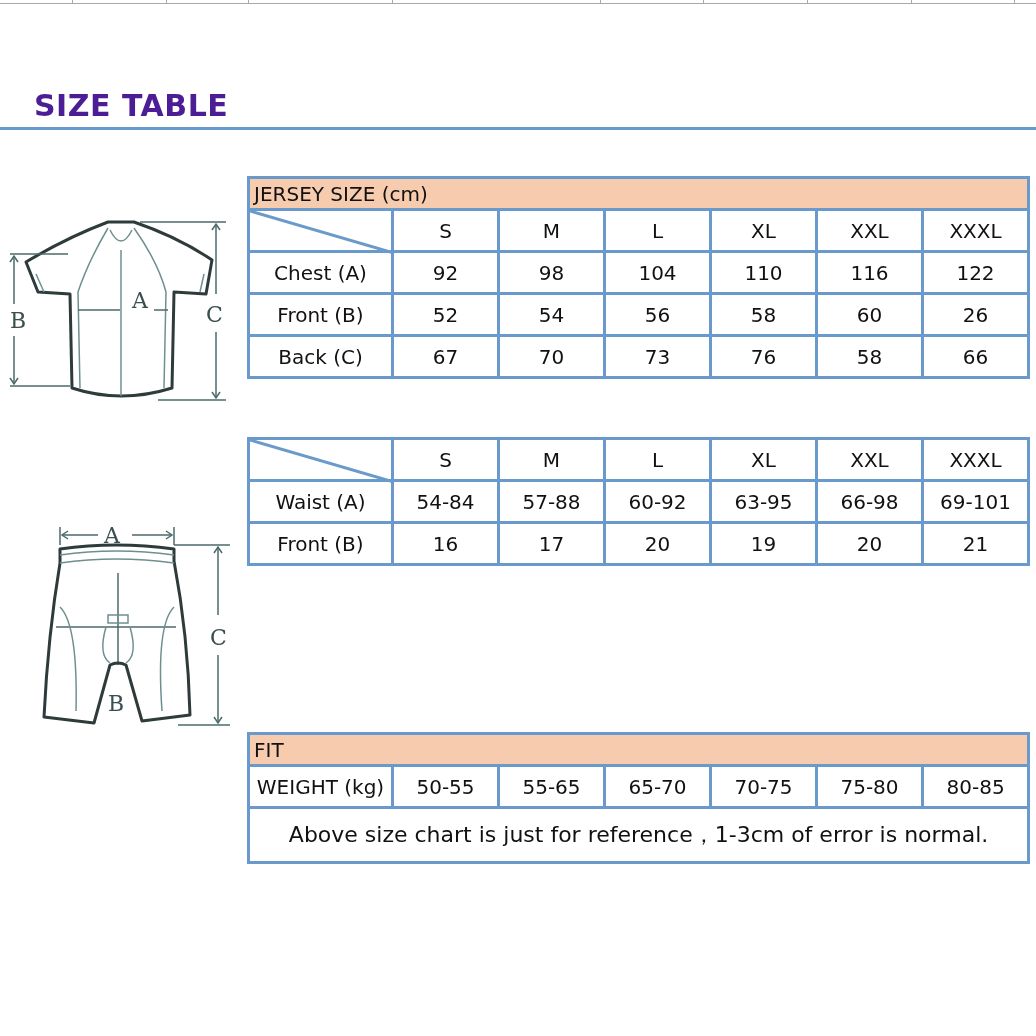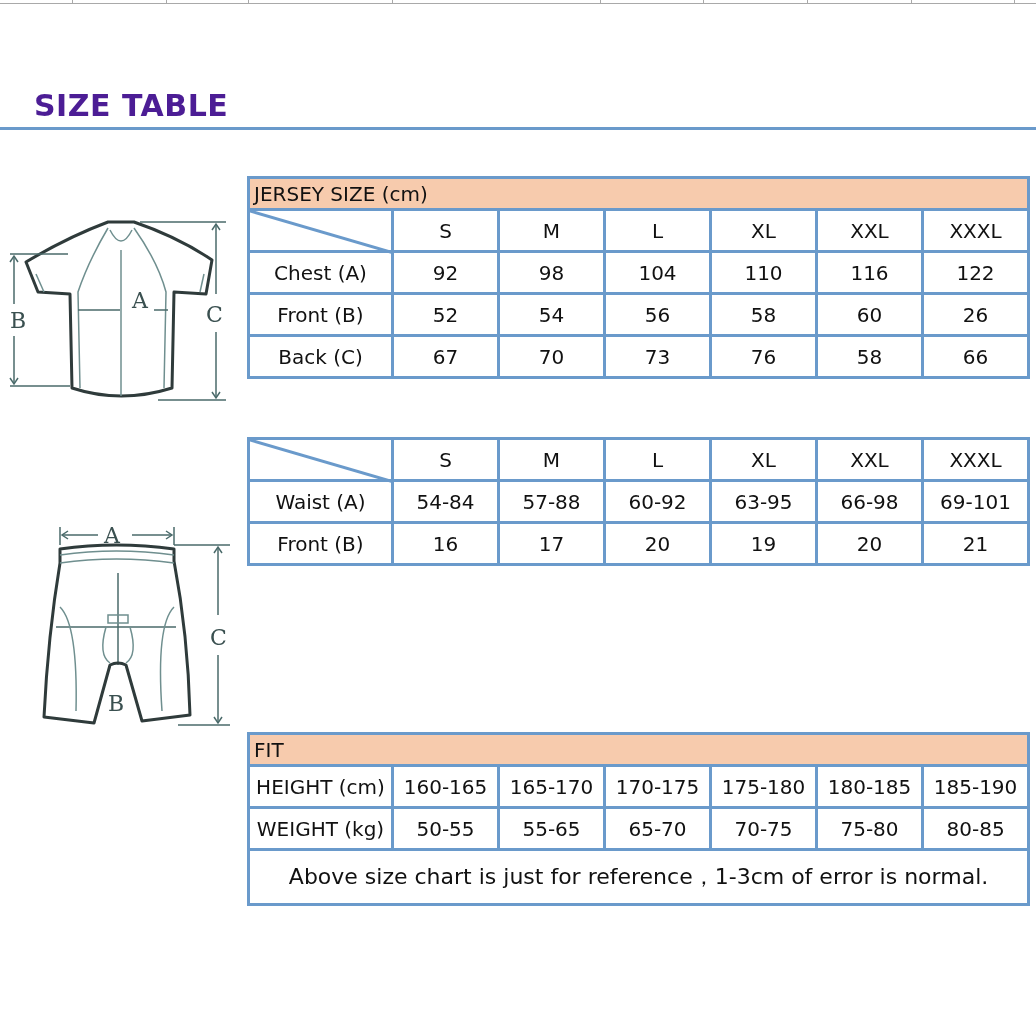--- a/index.html
+++ b/index.html
@@ -224,29 +224,20 @@
       <col class="cx">
       <col class="cx">
       <col class="cx">
       <col class="cx">
     </colgroup>
   <tbody>
       <tr>
     <td class="hdr" colspan="7">FIT</td>
   </tr>
   <tr>
-    <td>HEIGHT (cm)</td>
-    <td>160-165</td>
-    <td>165-170</td>
-    <td>170-175</td>
-    <td>175-180</td>
-    <td>180-185</td>
-    <td>185-190</td>
-  </tr>
-  <tr>
     <td>WEIGHT (kg)</td>
     <td>50-55</td>
     <td>55-65</td>
     <td>65-70</td>
     <td>70-75</td>
     <td>75-80</td>
     <td>80-85</td>
   </tr>
   <tr>
     <td class="note" colspan="7">Above size chart is just for reference，1-3cm of error is normal.</td>

